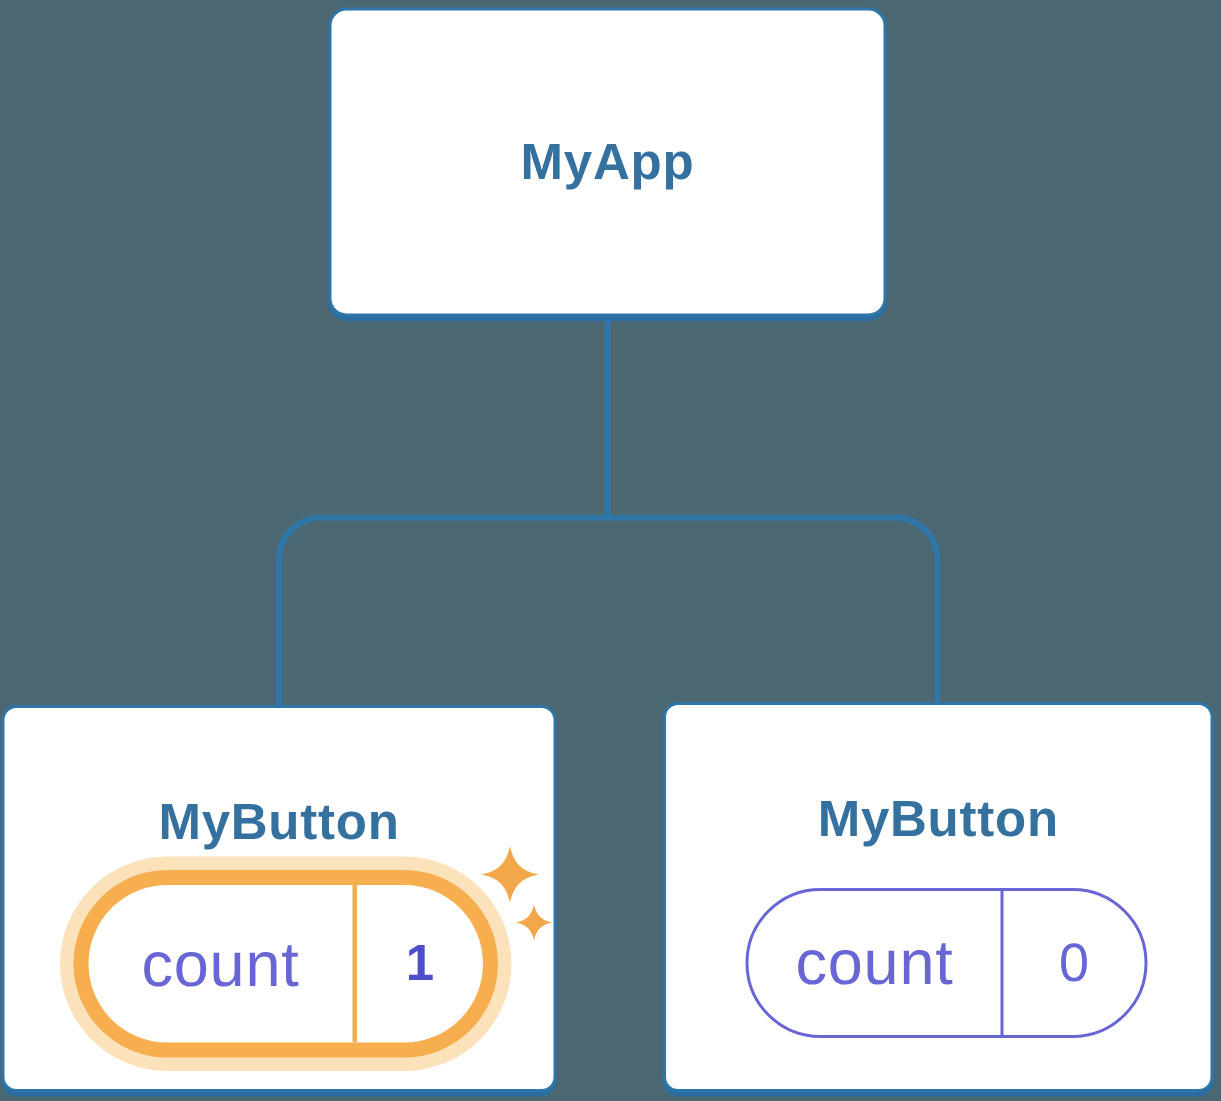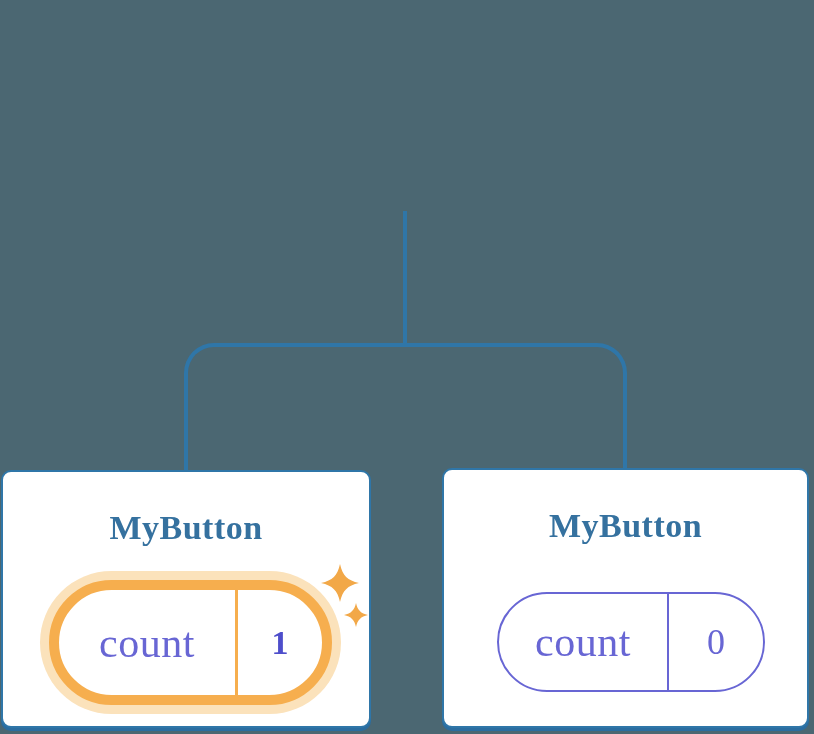--- a/index.html
+++ b/index.html
@@ -53,22 +53,21 @@
     box-shadow: 0 3px 0 0 var(--card-shadow);
   }
   .card-root {
     left: 219px; top: 5px;
     width: 372px; height: 206px;
     border-radius: 12px;
     display: flex; align-items: center; justify-content: center;
   }
   .card-child {
     border-radius: 10px;
-    padding-top: 36px;
-    font-family: Liberation Serif, serif;
+    padding-top: 56px;
   }
   .card-child.left  { left: 1px;   top: 470px; width: 370px; height: 258px; }
   .card-child.right { left: 442px; top: 468px; width: 367px; height: 260px; }
 
   .card-label {
     font-size: 34px;
     font-weight: 700;
     color: var(--label-blue);
     text-align: center;
     letter-spacing: 0.5px;
@@ -133,20 +132,23 @@
   .sparkles path { fill: var(--sparkle-orange); }
 </style>
 </head>
 <body>
 
 <div id="stage">
 
   <div class="edge-stem"></div>
   <div class="edge-bracket"></div>
 
+  <section class="card card-root">
+    <h2 class="card-label">MyApp</h2>
+  </section>
 
   <section class="card card-child left">
     <h2 class="card-label">MyButton</h2>
     <div class="pill pill-highlighted">
       <span class="pill-cell pill-key">count</span>
       <span class="pill-divider"></span>
       <span class="pill-cell pill-value">1</span>
     </div>
     <svg class="sparkles" viewBox="0 0 52 66" xmlns="http://www.w3.org/2000/svg" aria-hidden="true">
       <path d="M21 2 C23.5 13.5 28.5 18.5 40 21 C28.5 23.5 23.5 28.5 21 40 C18.5 28.5 13.5 23.5 2 21 C13.5 18.5 18.5 13.5 21 2 Z"></path>

